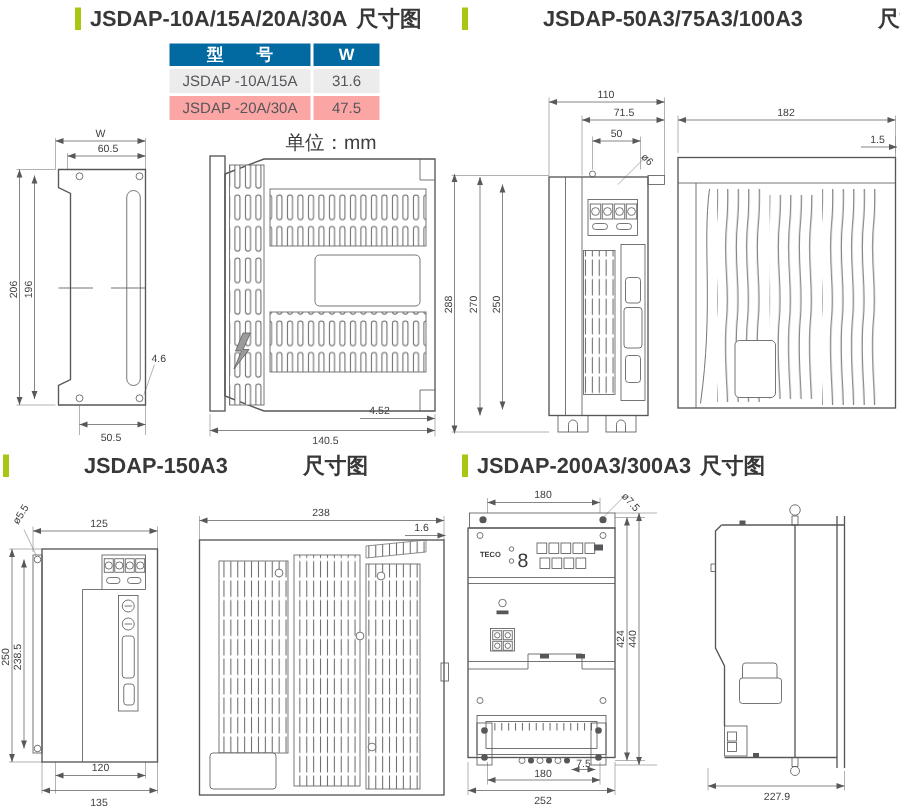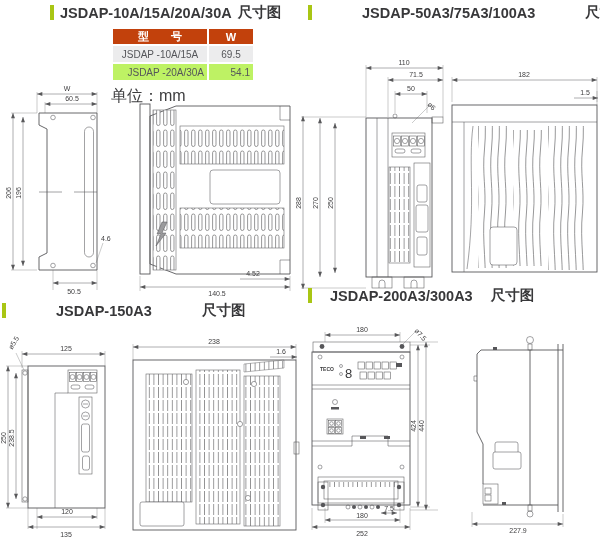--- a/index.html
+++ b/index.html
@@ -2,25 +2,25 @@
 <html><head>
 <meta charset="utf-8">
 <style>
   html,body{margin:0;padding:0;background:#fff;}
   body{width:600px;height:538px;font-family:"Liberation Sans",sans-serif;}
   .page{position:relative;width:600px;height:538px;background:#fff;overflow:hidden;}
   .sec-title{position:absolute;margin:0;display:flex;align-items:center;font-size:14.5px;font-weight:bold;color:#38383a;white-space:nowrap;}
   .sec-title .bar{display:inline-block;width:4px;height:15px;background:#a9c614;margin-right:6px;}
   .sec-title .suffix{margin-left:6px;text-align:center;}
   table.dim-table{position:absolute;left:111px;top:27px;border-collapse:separate;border-spacing:2px;font-size:10px;color:#55565a;}
-  table.dim-table th{background:#c2410c;color:#fff;font-weight:bold;font-size:11px;height:15px;padding:0 3px;font-family:"Liberation Sans",sans-serif;}
+  table.dim-table th{background:#0369a1;color:#fff;font-weight:bold;font-size:11px;height:15px;padding:0 3px;font-family:"Liberation Sans",sans-serif;}
   table.dim-table td{height:16px;text-align:center;padding:0 3px;}
   .col-model{width:88px;} .col-w{width:38px;}
-  tr.ra td{background:#ececed;} tr.rb td{background:#bef264;text-align:right;}
-  .unit{position:absolute;left:111px;top:86px;width:140px;font-size:16px;color:#3d3d3f;}
+  tr.ra td{background:#ececed;} tr.rb td{background:#fca5a5;}
+  .unit{position:absolute;left:111px;top:86px;width:140px;text-align:right;font-size:13px;color:#3d3d3f;}
   svg.dwg{position:absolute;overflow:visible;}
   svg text{font-family:"Liberation Sans",sans-serif;font-size:7px;fill:#414042;}
   .o{fill:none;stroke:#57575a;stroke-width:0.9;}
   .o2{fill:none;stroke:#57575a;stroke-width:0.55;}
   .fw{fill:#fff;}
   .dl{stroke:#6b6c6e;stroke-width:0.55;fill:none;}
   .xl{stroke:#8b8c8e;stroke-width:0.45;fill:none;}
   .dt{text-anchor:middle;}
   .scr{fill:#57575a;}
 </style>
@@ -55,25 +55,25 @@
   <table class="dim-table">
     <thead>
       <tr>
         <th class="col-model">型　　号</th>
         <th class="col-w">W</th>
       </tr>
     </thead>
     <tbody>
       <tr class="ra">
         <td>JSDAP -10A/15A</td>
-        <td>69.5</td>
+        <td>31.6</td>
       </tr>
       <tr class="rb">
         <td>JSDAP -20A/30A</td>
-        <td>54.1</td>
+        <td>47.5</td>
       </tr>
     </tbody>
   </table>
   <div class="unit">单位：mm</div>
 
   <svg class="dwg" style="left:2px;top:85px;" width="115" height="212" viewBox="0 0 115 212">
     <g>
       <line class="xl" x1="35" y1="28" x2="35" y2="7"></line>
         <line class="xl" x1="95" y1="28" x2="95" y2="7"></line>
       <line class="dl" x1="35" y1="9" x2="95" y2="9" marker-start="url(#ar)" marker-end="url(#ar)"></line>
@@ -293,21 +293,21 @@
       <rect x="120" y="42" width="36" height="150" fill="url(#patFin)" stroke="#6a6a6c" stroke-width="0.6"></rect>
       <circle class="o2 fw" cx="62" cy="48" r="2.6"></circle>
       <circle class="o2 fw" cx="130" cy="50" r="2.6"></circle>
       <circle class="o2 fw" cx="116" cy="90" r="2.6"></circle>
       <circle class="o2 fw" cx="124" cy="164" r="2.6"></circle>
       <rect class="o2 fw" x="16" y="168" width="44" height="24" rx="2"></rect>
       <rect class="o2" x="170" y="108" width="5" height="12"></rect>
     </g>
   </svg>
 
-  <h2 class="sec-title" style="left:308px;top:286px;gap:12px;">
+  <h2 class="sec-title" style="left:308px;top:301px;">
     <span class="bar"></span>
     <span>JSDAP-200A3/300A3</span>
     <span class="suffix">尺寸图</span>
   </h2>
 
   <svg class="dwg" style="left:300px;top:324px;" width="160" height="214" viewBox="0 0 160 214">
     <g>
       <line class="xl" x1="25" y1="18" x2="25" y2="8"></line>
         <line class="xl" x1="100" y1="18" x2="100" y2="8"></line>
       <line class="dl" x1="25" y1="11" x2="100" y2="11" marker-start="url(#ar)" marker-end="url(#ar)"></line>

